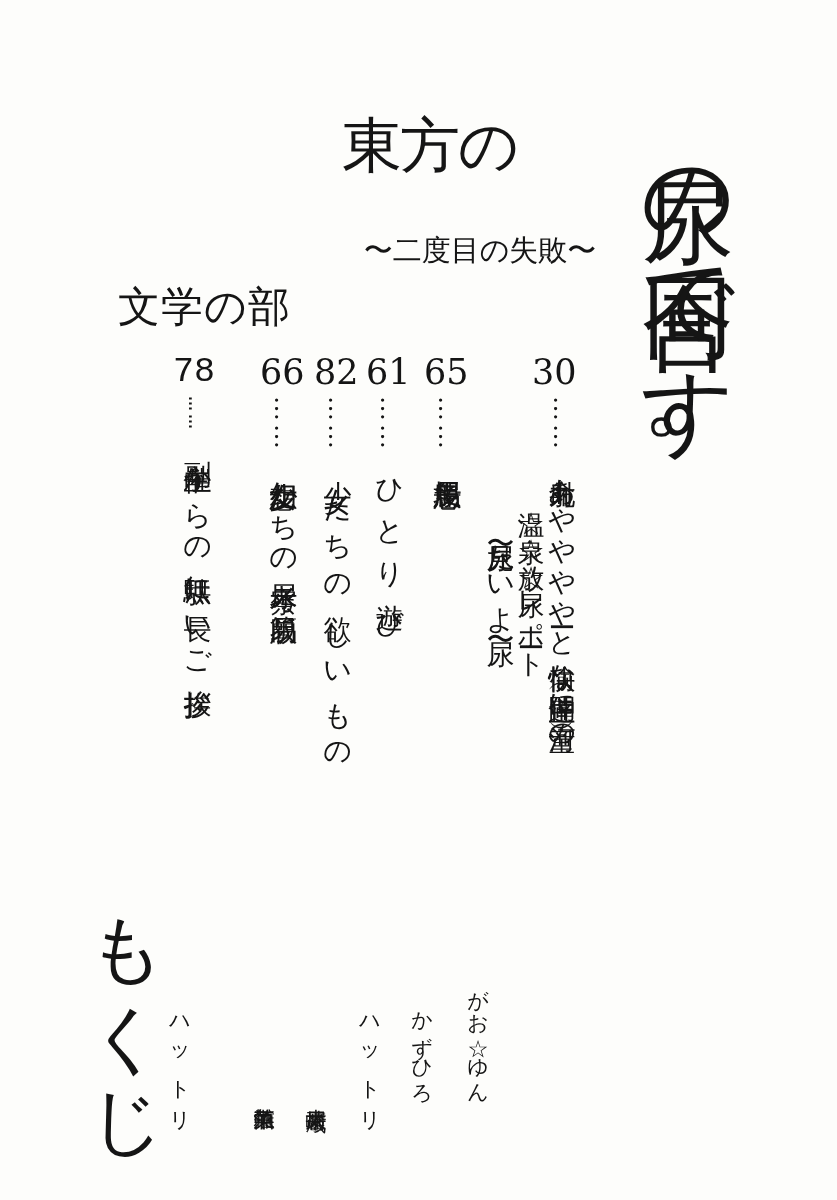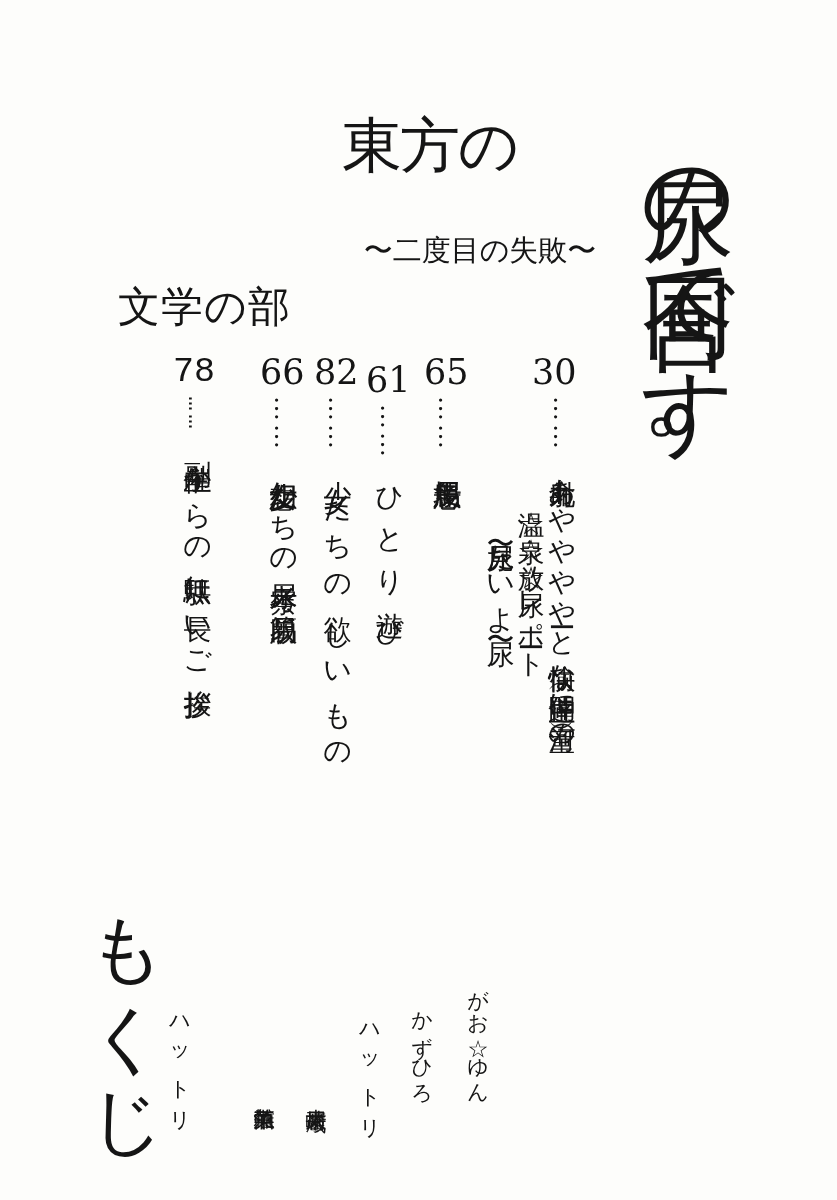--- a/index.html
+++ b/index.html
@@ -105,21 +105,21 @@
   #e46 { right: 259px; width: 122px; }
   #e46 .toc-num { right: 2px; }
   #e46 .t-line { font-size: 27px; line-height: 31px; }
   #e46 .s1 { padding-top: 95px; }
   #e46 .s2 { padding-top: 128px; font-size: 28px; }
   #e46 .toc-author { right: 88px; bottom: 38px; }
   
   #e56 { right: 375px; width: 70px; }
   #e56 .toc-author { right: 28px; bottom: 37px; }
   
-  #e61 { right: 433px; width: 70px; margin-top: 8px; }
+  #e61 { right: 433px; width: 70px; }
   #e61 .t-line { letter-spacing: 9px; }
   #e61 .toc-author { right: 22px; bottom: 3px; letter-spacing: 7px; }
   
   #e66 { right: 485px; width: 70px; }
   #e66 .t-line { letter-spacing: 8px; }
   #e66 .toc-author { right: 24px; bottom: 33px; letter-spacing: 1px; }
   
   #e76 { right: 539px; width: 70px; }
   #e76 .t-line { letter-spacing: 1px; }
   #e76 .toc-author { right: 22px; bottom: 38px; }

